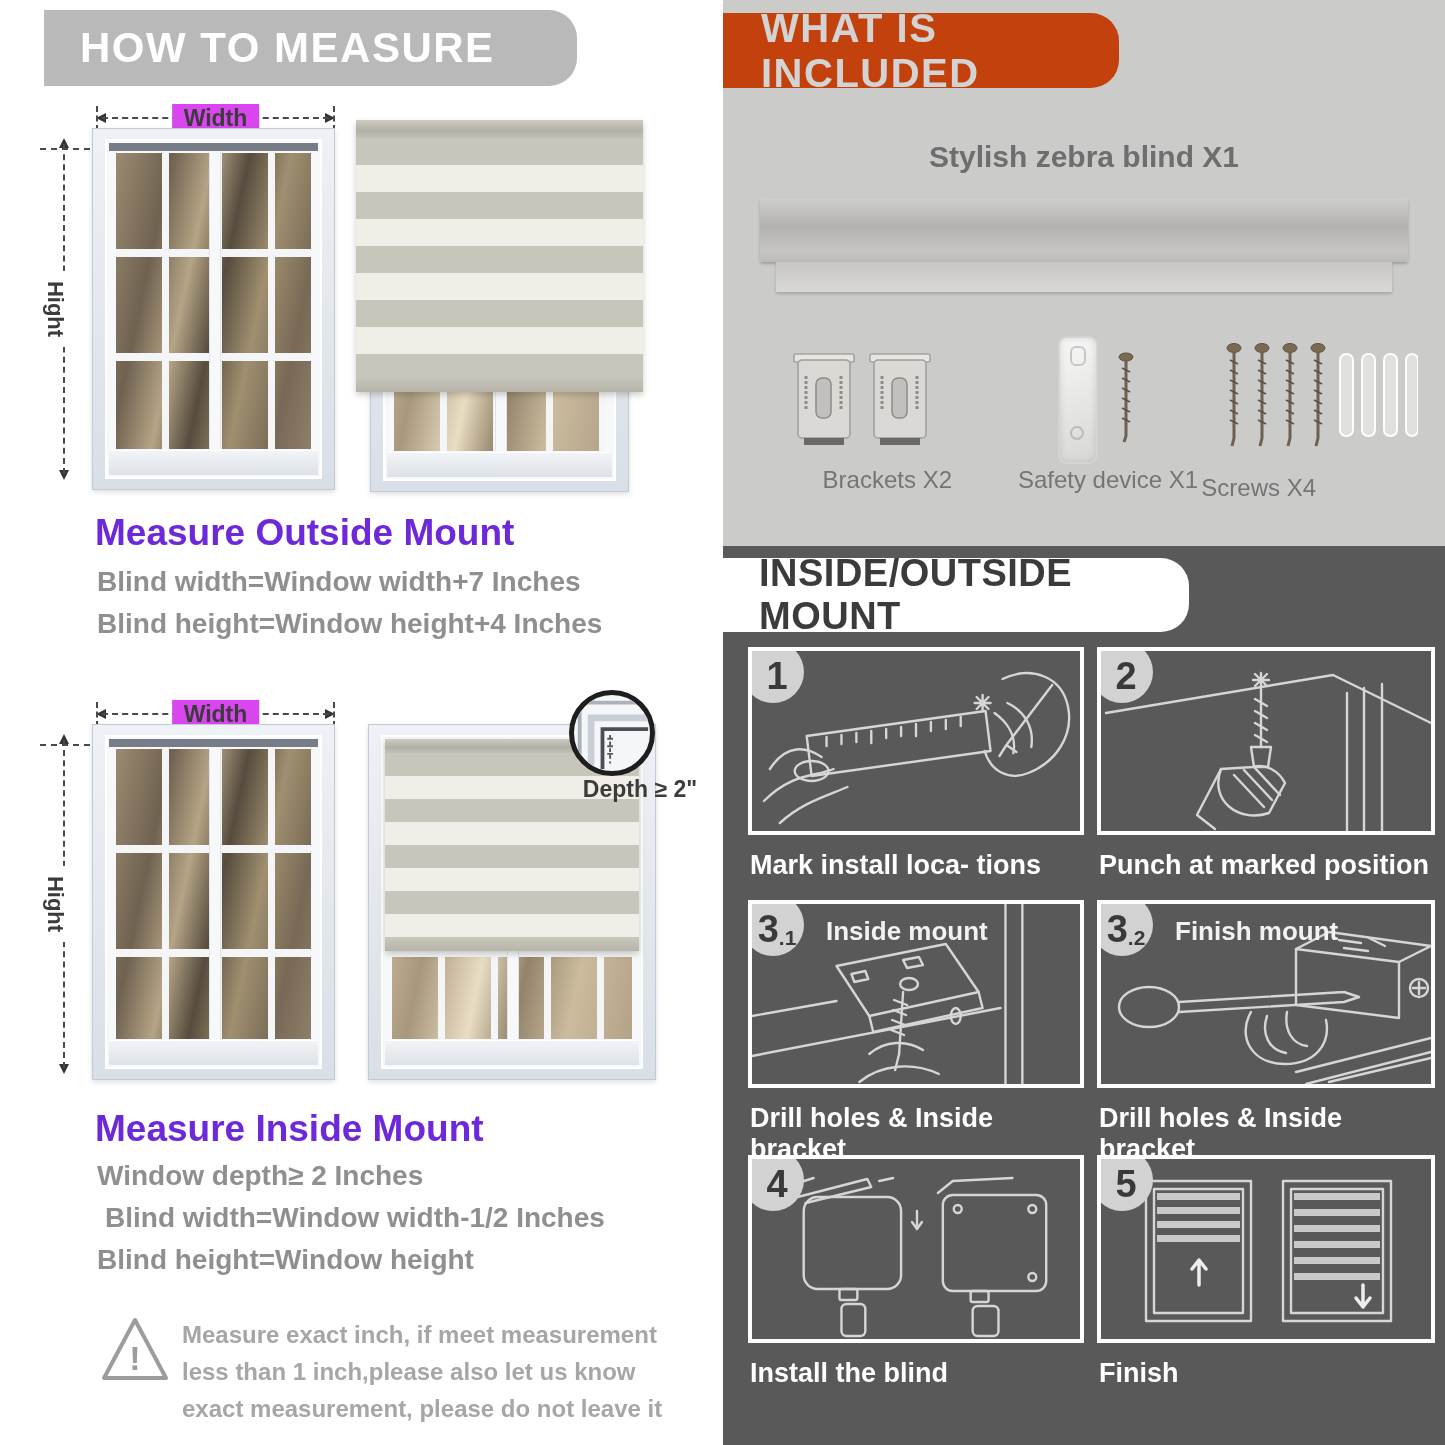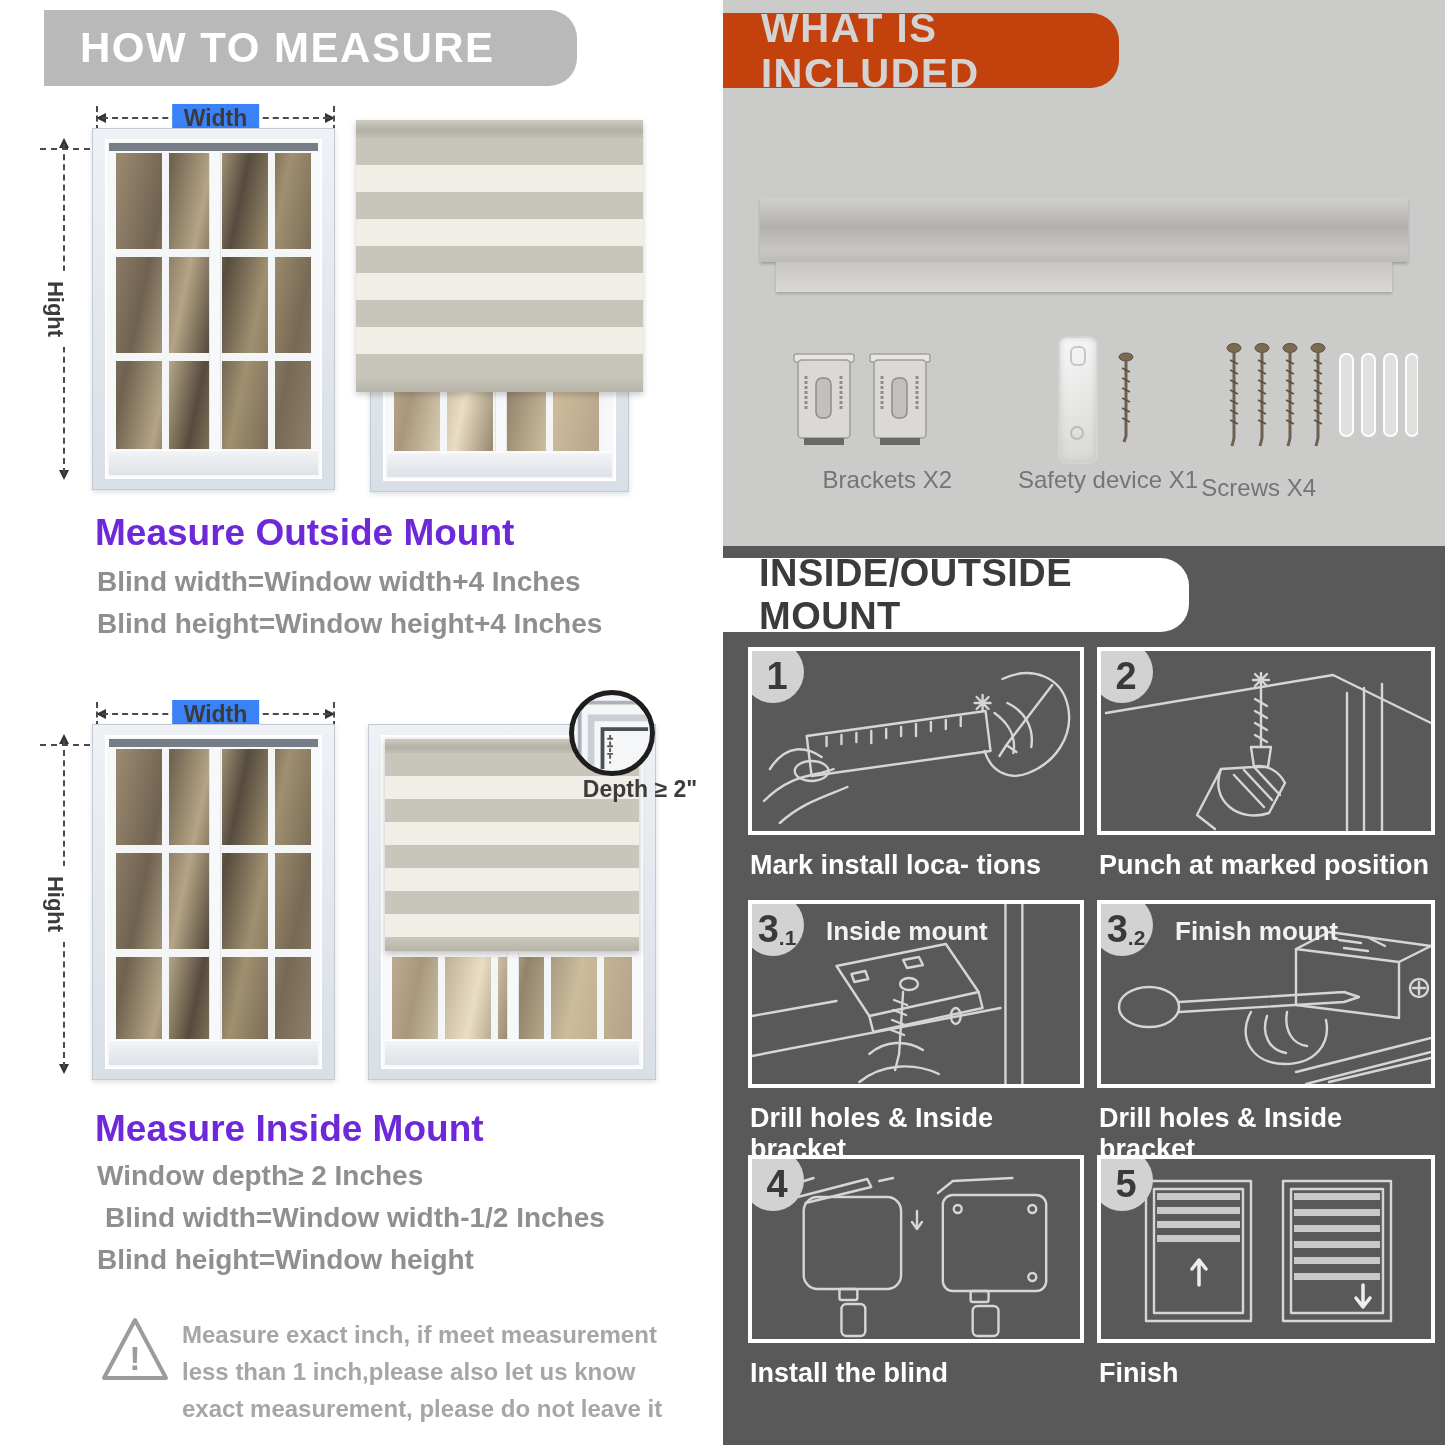--- a/index.html
+++ b/index.html
@@ -51,21 +51,21 @@
   .blind-rail{height:16px;background:linear-gradient(180deg,#c9c6bb,#b7b4a9);}
 
   
   .harrow{position:absolute;height:30px;}
   .harrow .line{position:absolute;top:13px;left:6px;right:6px;border-top:2px dashed #4a4a4a;}
   .harrow .cap{position:absolute;top:9px;width:0;height:0;border-top:5px solid transparent;
                border-bottom:5px solid transparent;}
   .harrow .cap.l{left:0;border-right:10px solid #333;}
   .harrow .cap.r{right:0;border-left:10px solid #333;}
   .harrow .end{position:absolute;top:2px;height:44px;border-left:2px dashed #4a4a4a;}
-  .harrow .label{position:absolute;left:50%;transform:translateX(-50%);top:0;background:#3b82f6;
+  .harrow .label{position:absolute;left:50%;transform:translateX(-50%);top:0;background:#d946ef;
                  padding:0 12px;font-size:23px;font-weight:bold;color:#3b3b3b;line-height:28px;}
   .varrow{position:absolute;width:30px;}
   .varrow .line{position:absolute;left:13px;top:6px;bottom:6px;border-left:2px dashed #4a4a4a;}
   .varrow .cap{position:absolute;left:9px;width:0;height:0;border-left:5px solid transparent;
                border-right:5px solid transparent;}
   .varrow .cap.t{top:0;border-bottom:10px solid #333;}
   .varrow .cap.b{bottom:0;border-top:10px solid #333;}
   .varrow .tick{position:absolute;top:10px;left:-10px;width:50px;border-top:2px dashed #4a4a4a;}
   .varrow .label{position:absolute;top:50%;left:-8px;transform:translateY(-50%);
                  writing-mode:vertical-rl;font-size:22px;font-weight:bold;color:#3b3b3b;
@@ -159,21 +159,21 @@
       </div>
     </div>
     <div class="blind" style="left:0;top:0;width:287px;">
       <div class="blind-head"></div>
       <div class="blind-stripes" style="height:238px;"></div>
       <div class="blind-rail"></div>
     </div>
   </div>
 
   <div class="h-measure" style="left:95px;top:512px;">Measure Outside Mount</div>
-  <div class="t-measure" style="left:97px;top:566px;">Blind width=Window width+4 Inches</div>
+  <div class="t-measure" style="left:97px;top:566px;">Blind width=Window width+7 Inches</div>
   <div class="t-measure" style="left:97px;top:608px;">Blind height=Window height+4 Inches</div>
 
   <div class="harrow" style="left:96px;top:700px;width:239px;">
     <div class="cap l"></div>
     <div class="cap r"></div>
     <div class="line"></div>
     <div class="end" style="left:0;"></div>
     <div class="end" style="right:0;"></div>
     <div class="label">Width</div>
   </div>
@@ -224,20 +224,21 @@
   <div class="t-measure" style="left:97px;top:1244px;">Blind height=Window height</div>
 
   <svg class="abs" style="left:95px;top:1310px;" width="80" height="80" viewBox="0 0 80 80">
     <path d="M40,10 L71,68 L9,68 Z" style="fill:none;stroke:#9c9c9c;stroke-width:4;stroke-linejoin:round"></path>
     <text x="40" y="60" text-anchor="middle" style="fill:#9c9c9c;font-family:'Liberation Sans',sans-serif;font-size:34px;font-weight:bold;">!</text>
   </svg>
   <div id="warning-text">Measure exact inch, if meet measurement less than 1 inch,please also let us know exact measurement, please do not leave it</div>
 
   <div id="included-header">WHAT IS INCLUDED</div>
 
+  <div id="product-label">Stylish zebra blind X1</div>
 
   <div id="headrail-main"></div>
   <div id="headrail-sub"></div>
 
   <svg class="abs" style="left:792px;top:346px;" width="140" height="106" viewBox="0 0 140 106">
     <g>
       <rect x="2" y="8" width="60" height="8" rx="2" style="fill:#e8e6e3;stroke:#a5a29e;stroke-width:1.5"></rect>
       <rect x="6" y="14" width="52" height="78" rx="4" style="fill:#dbd9d6;stroke:#a09d99;stroke-width:1.5"></rect>
       <rect x="24" y="32" width="15" height="40" rx="6" style="fill:#c2c0bc;stroke:#8f8c88;stroke-width:1.5"></rect>
       <path d="M14,30 v34 M49,30 v34" style="stroke:#8f8c88;fill:none;stroke-width:3;stroke-dasharray:3 2"></path>

